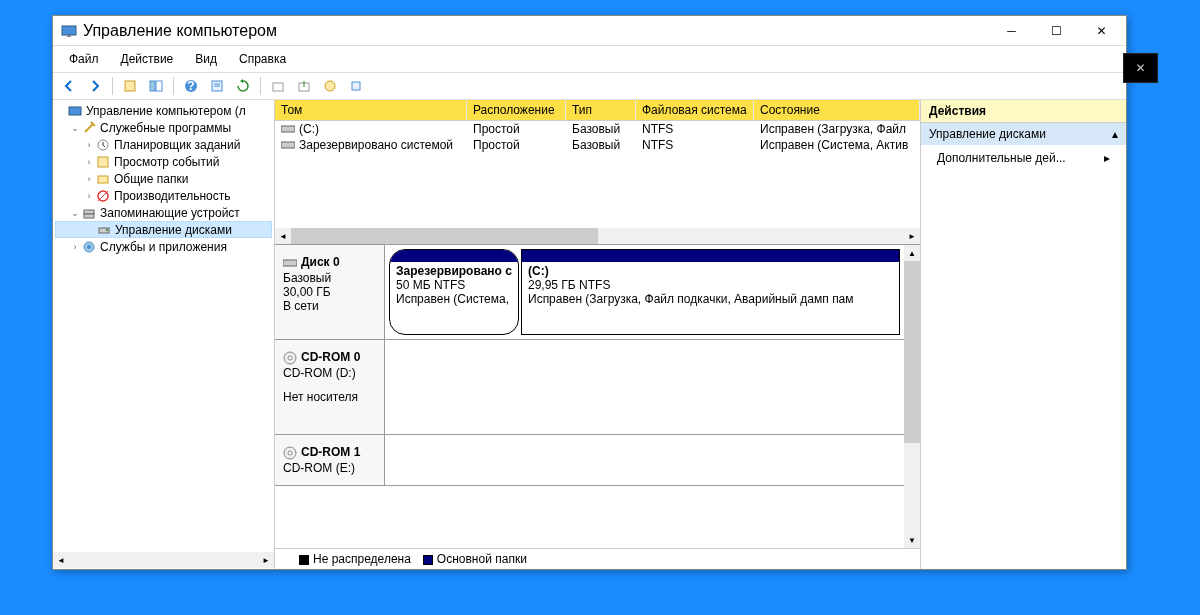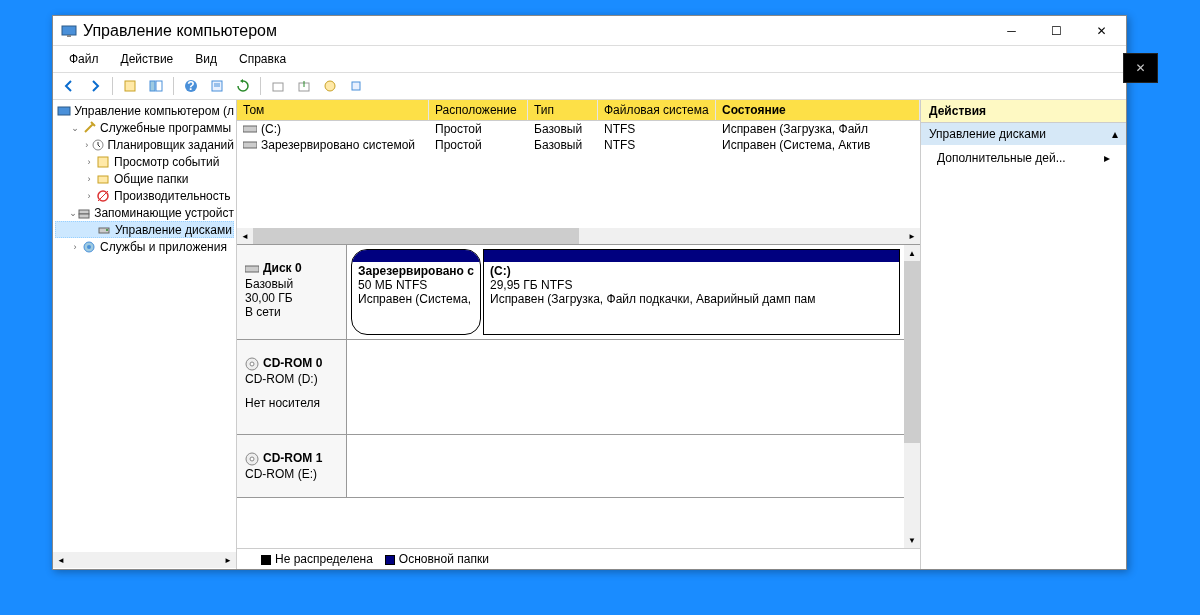--- a/index.html
+++ b/index.html
@@ -10,55 +10,55 @@
 .titlebar-icon { width: 16px; height: 16px; margin-right: 6px; }
 .titlebar-text { flex: 1; font-size: 16px; }
 .titlebar-btns { display: flex; }
 .titlebar-btn { width: 45px; height: 28px; display: flex; align-items: center; justify-content: center; cursor: default; }
 .menubar { display: flex; padding: 2px 6px; gap: 2px; }
 .menu-item { padding: 4px 10px; cursor: default; }
 .toolbar { display: flex; align-items: center; padding: 2px 4px; border-top: 1px solid #ddd; border-bottom: 1px solid #ddd; gap: 2px; }
 .tb-btn { width: 24px; height: 22px; display: flex; align-items: center; justify-content: center; cursor: default; }
 .tb-sep { width: 1px; height: 18px; background: #ccc; margin: 0 3px; }
 .content { flex: 1; display: flex; min-height: 0; }
-.tree-pane { width: 184px; border-right: 1px solid #ccc; overflow: hidden; display: flex; flex-direction: column; }
+.tree-pane { width: 222px; border-right: 1px solid #ccc; overflow: hidden; display: flex; flex-direction: column; }
 .tree { flex: 1; padding: 2px; overflow: hidden; }
 .tree-scroll { height: 18px; display: flex; align-items: center; }
 .tree-scroll-track { flex: 1; height: 16px; background: #f0f0f0; position: relative; }
 .tree-scroll-btn { width: 16px; height: 16px; background: #f0f0f0; display:flex;align-items:center;justify-content:center; font-size:8px; }
 .tree-node { display: flex; align-items: center; height: 17px; white-space: nowrap; overflow: hidden; cursor: default; }
 .tree-node.selected { background: #cde8ff; border: 1px dotted #99d1ff; }
 .tree-toggle { width: 12px; text-align: center; color: #666; font-size: 9px; }
 .tree-icon { width: 16px; height: 16px; margin-right: 3px; display:inline-flex;align-items:center;justify-content:center; }
 .indent-0 { padding-left: 0; }
 .indent-1 { padding-left: 14px; }
 .indent-2 { padding-left: 28px; }
 .center-pane { flex: 1; display: flex; flex-direction: column; border-right: 1px solid #ccc; min-width: 0; }
 .vol-list { height: 145px; display: flex; flex-direction: column; border-bottom: 1px solid #999; }
 .vol-header { display: flex; border-bottom: 1px solid #ccc; background: #fde047; }
 .vol-col { padding: 3px 6px; border-right: 1px solid #e5e5e5; white-space: nowrap; overflow: hidden; }
 .vol-col.c0 { width: 192px; }
 .vol-col.c1 { width: 99px; }
 .vol-col.c2 { width: 70px; }
 .vol-col.c3 { width: 118px; }
-.vol-col.c4 { flex: 1; font-weight: bold; }
+.vol-col.c4 { flex: 1; }
 .vol-row { display: flex; }
 .vol-cell { padding: 1px 6px; white-space: nowrap; overflow: hidden; }
 .vol-cell.c0 { width: 192px; display:flex; align-items:center; gap:4px; }
 .vol-cell.c1 { width: 99px; }
 .vol-cell.c2 { width: 70px; }
 .vol-cell.c3 { width: 118px; }
 .vol-cell.c4 { flex: 1; }
 .vol-hscroll { display:flex; height: 16px; margin-top: auto; }
 .vol-hscroll-track { flex:1; background:#f0f0f0; position:relative; }
 .vol-hscroll-thumb { position:absolute; left:0; top:0; height:100%; width:50%; background:#cdcdcd; }
 .disk-map { flex: 1; display: flex; flex-direction: column; overflow: hidden; }
 .disk-rows { flex:1; overflow:hidden; position:relative; }
 .disk-row { display: flex; border-bottom: 1px solid #999; min-height: 95px; }
-.disk-info { width: 110px; padding: 16px 8px; border-right: 1px solid #999; background: #f7f7f7; }
+.disk-info { width: 110px; padding: 10px 8px; border-right: 1px solid #999; background: #f7f7f7; }
 .disk-info b { display:block; margin-bottom:2px; }
 .disk-parts { flex: 1; display: flex; padding: 4px; gap: 2px; }
 .part { border: 1px solid #000; position: relative; padding: 14px 6px 4px 6px; overflow: hidden; white-space: nowrap; }
 .part::before { content:''; position:absolute; left:0; top:0; right:0; height:12px; background:#00007f; }
 .disk-vscroll { width:16px; background:#f0f0f0; position:relative; }
 .disk-vscroll-thumb { position:absolute; top:0; left:0; right:0; height:60%; background:#cdcdcd; }
 .legend { display:flex; align-items:center; padding: 3px 24px; gap: 12px; border-top:1px solid #ccc; }
 .legend-sw { width:10px; height:10px; display:inline-block; border:1px solid #000; margin-right:4px; vertical-align:middle; }
 .actions-pane { width: 205px; display: flex; flex-direction: column; }
 .actions-hdr { padding: 4px 8px; font-weight: bold; border-bottom: 1px solid #ccc; background:#fef9c3; }

